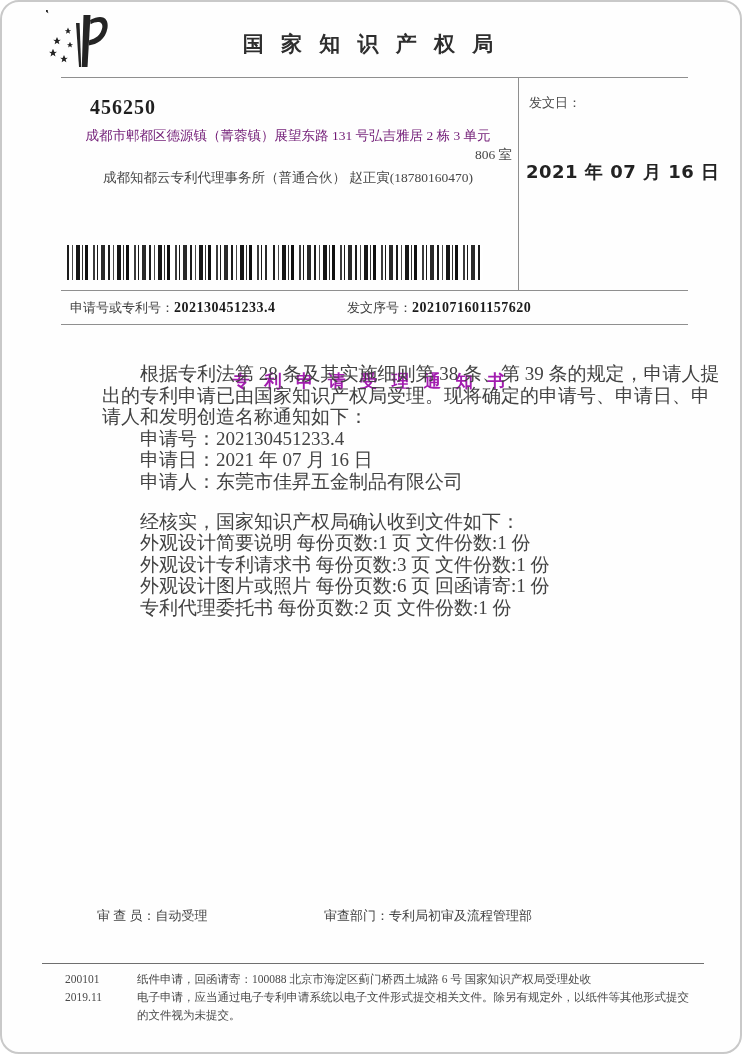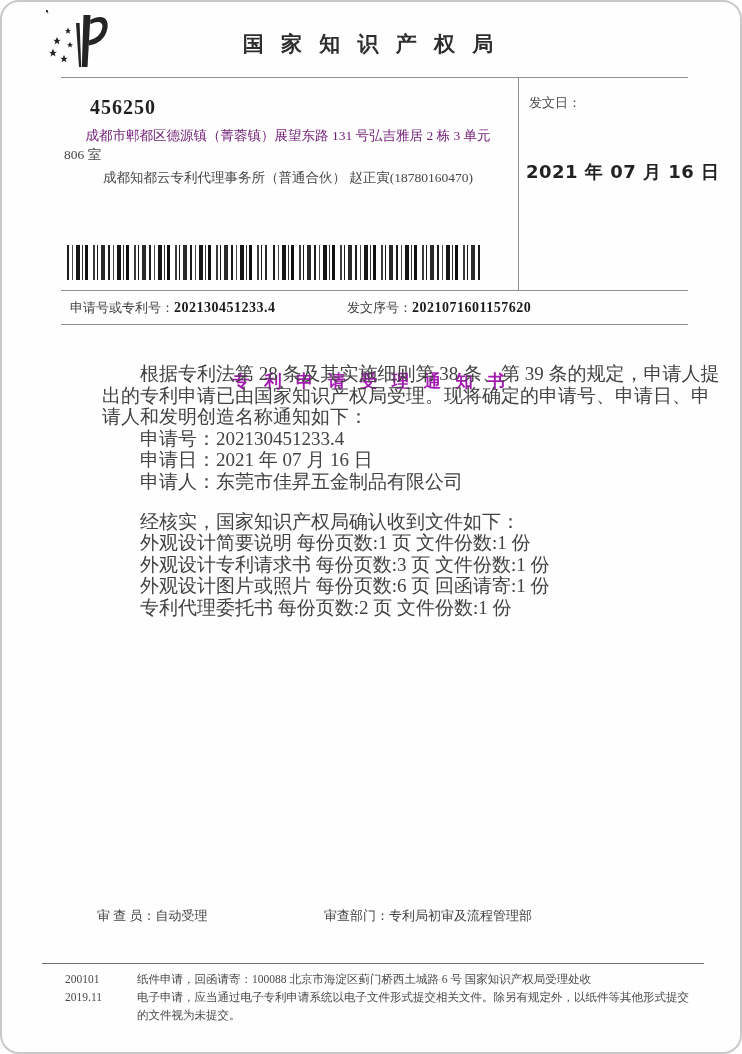--- a/index.html
+++ b/index.html
@@ -25,21 +25,21 @@
   .rule{position:absolute;height:1px;background:#8f8f8f;}
   .rule-top{left:59px;top:75px;width:627px;}
   .rule-mid1{left:59px;top:288px;width:627px;}
   .rule-mid2{left:59px;top:322px;width:627px;}
   .rule-footer{left:40px;top:961px;width:662px;background:#6f6f6f;}
   .vline{position:absolute;left:516px;top:76px;width:1px;height:212px;background:#8f8f8f;}
   
   .recipient{position:absolute;left:62px;top:94px;width:448px;}
   .postal{font-size:20px;font-weight:700;color:#1f1f1f;padding-left:26px;letter-spacing:1px;}
   .addr{font-size:13.5px;text-align:center;line-height:20px;margin-top:7px;color:#701a75;}
-  .addr2{font-size:13.5px;text-align:left;line-height:18px;color:#474747;}
+  .addr2{font-size:13.5px;text-align:right;line-height:18px;color:#474747;}
   .agency{font-size:13.5px;text-align:center;margin-top:5px;color:#474747;}
   
   .dispatch-label{position:absolute;left:527px;top:92px;font-size:13px;color:#4a4a4a;}
   .dispatch-date{
     position:absolute;left:524px;top:158px;
     font-family:"DejaVu Sans","Liberation Sans",sans-serif;
     font-size:18px;font-weight:700;color:#222;letter-spacing:0.5px;
   }
   
   .barcode{

